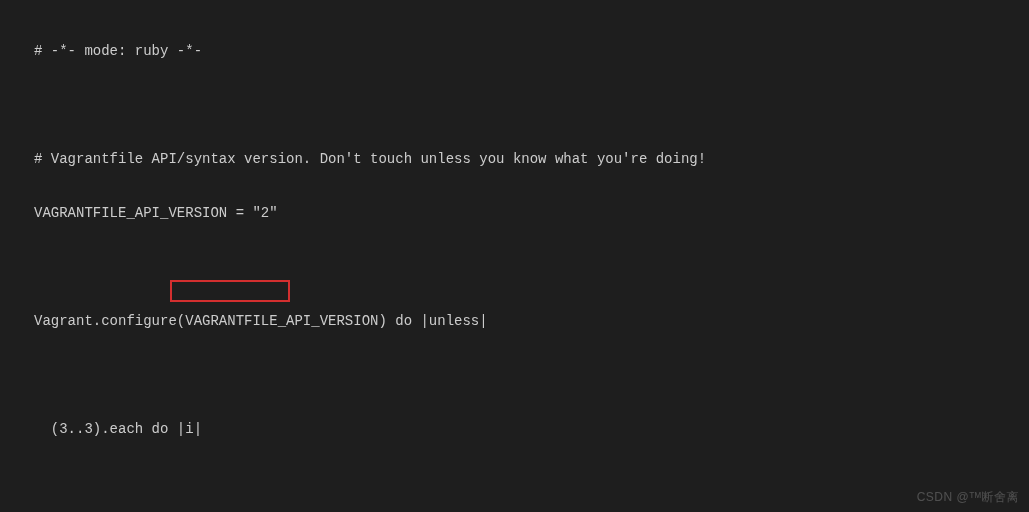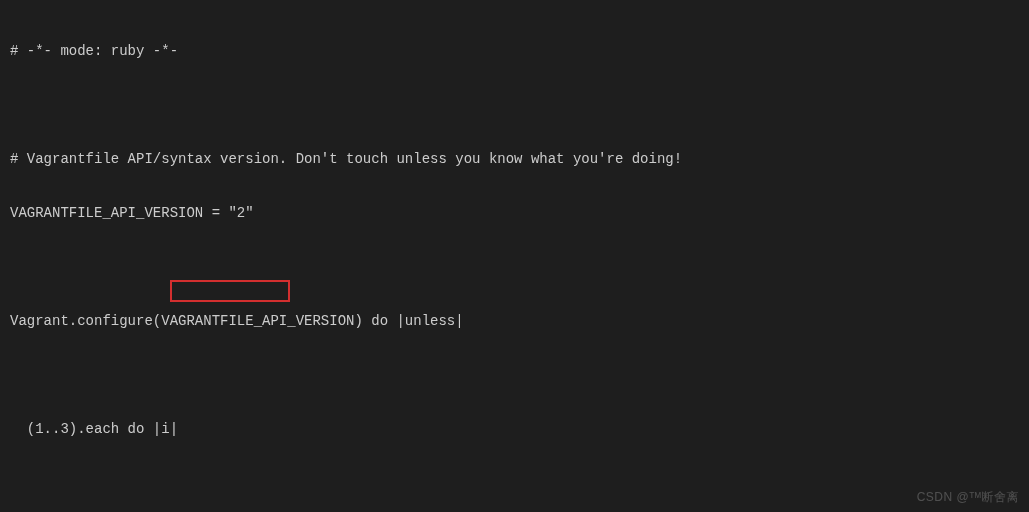--- a/index.html
+++ b/index.html
@@ -15,20 +15,21 @@
     color: #cccccc;
   }
   .editor {
     padding: 6px 10px;
     white-space: pre;
     position: relative;
   }
   .line {
     display: block;
     min-height: 18px;
+    margin-left: 24px;
   }
   .highlight-box {
     position: absolute;
     border: 2px solid #d32f2f;
     pointer-events: none;
     box-sizing: border-box;
   }
   .watermark {
     position: absolute;
     bottom: 6px;
@@ -43,21 +44,21 @@
 <body>
 
 <div class="editor">
   <span class="line"># -*- mode: ruby -*-</span>
   <span class="line"></span>
   <span class="line"># Vagrantfile API/syntax version. Don't touch unless you know what you're doing!</span>
   <span class="line">VAGRANTFILE_API_VERSION = "2"</span>
   <span class="line"></span>
   <span class="line">Vagrant.configure(VAGRANTFILE_API_VERSION) do |unless|</span>
   <span class="line"></span>
-  <span class="line">  (1..3).each do |i|</span>
+  <span class="line">  (3..3).each do |i|</span>
   
   
   
   
   
   
   
   
   
   

